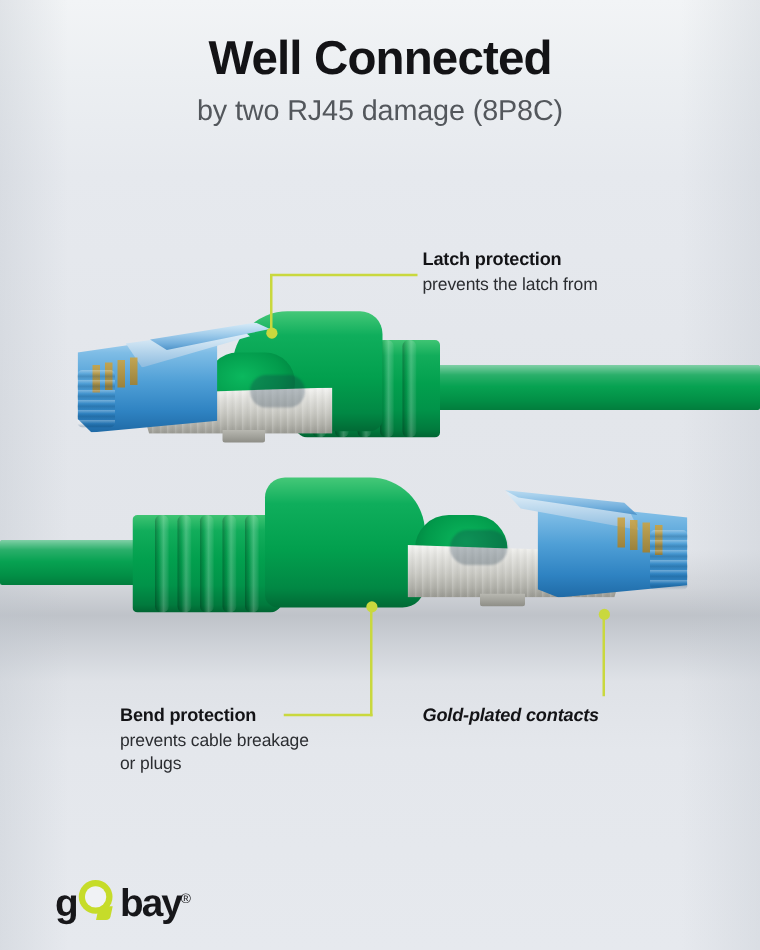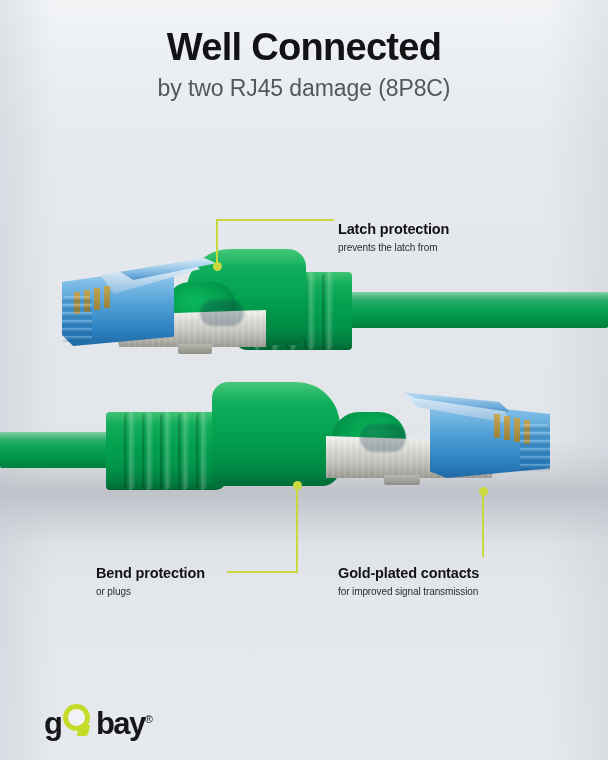--- a/index.html
+++ b/index.html
@@ -160,21 +160,21 @@
   .label-block { position: absolute; z-index: 7; }
   .label-head {
     font-size: 14.5px;
     font-weight: bold;
     color: #131316;
     letter-spacing: -0.15px;
     line-height: 19px;
     white-space: nowrap;
   }
   .label-line {
-    font-size: 10px;
+    font-size: 14px;
     font-weight: normal;
     color: #2b2d31;
     letter-spacing: -0.1px;
     line-height: 18px;
     white-space: nowrap;
   }
 
   
   .logo {
     position: absolute;
@@ -353,33 +353,33 @@
     <div class="cl-line" style="left:216px; top:219px; width:118px; height:2px;"></div>
 
     <div class="cl-dot" style="left:293px; top:481px;"></div>
     <div class="cl-line" style="left:296px; top:485px; width:2px; height:88px;"></div>
     <div class="cl-line" style="left:227px; top:571px; width:71px; height:2px;"></div>
 
     <div class="cl-dot" style="left:479px; top:487px;"></div>
     <div class="cl-line" style="left:482px; top:491px; width:2px; height:66px;"></div>
   </div>
 
-  <div class="label-block" style="left:338px; top:220px;">
+  <div class="label-block" style="left:338px; top:199px;">
     <div class="label-head">Latch protection</div>
     <div class="label-line">prevents the latch from</div>
   </div>
 
   <div class="label-block" style="left:96px; top:564px;">
     <div class="label-head">Bend protection</div>
+    <div class="label-line">prevents cable breakage</div>
     <div class="label-line">or plugs</div>
   </div>
 
-  <div class="label-block" style="left:338px; top:564px;">
+  <div class="label-block" style="left:338px; top:564px;font-style:italic;">
     <div class="label-head">Gold-plated contacts</div>
-    <div class="label-line">for improved signal transmission</div>
   </div>
 
   <div class="logo">
     <div class="logo-bubble"></div>
     <div class="logo-ring"></div>
     <div class="logo-text">
       <span class="logo-glyphs">g</span><span class="logo-glyphs" style="color:transparent;">o</span><span class="logo-glyphs" style="color:transparent;">o</span><span class="logo-glyphs">bay</span><span class="logo-glyphs logo-reg">®</span>
     </div>
   </div>
 

